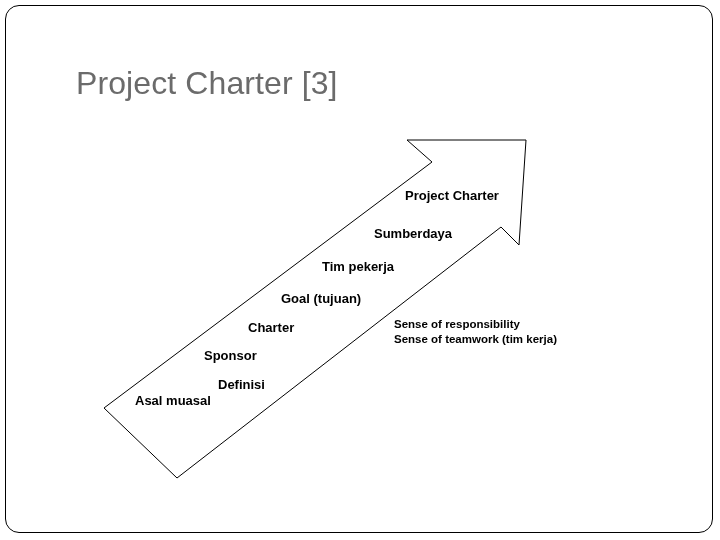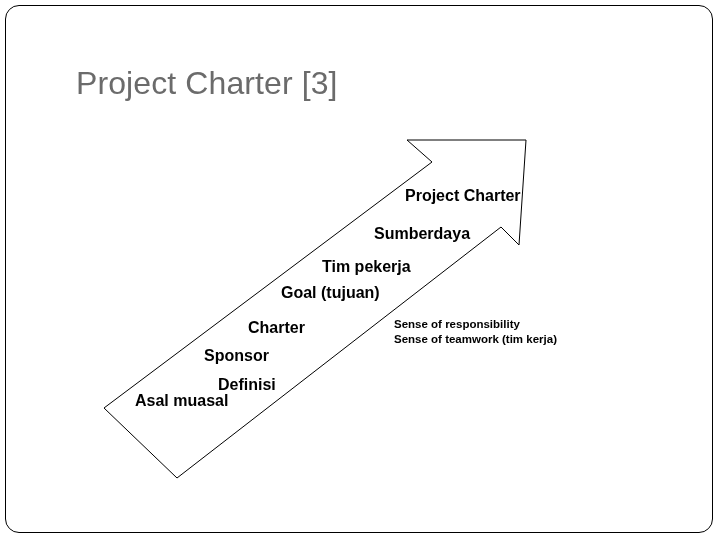--- a/index.html
+++ b/index.html
@@ -42,21 +42,21 @@
   }
   #arrow-svg {
     position: absolute;
     left: 0;
     top: 0;
     width: 720px;
     height: 540px;
   }
   .stage-label {
     position: absolute;
-    font-size: 16px;
+    font-size: 13px;
     line-height: 13px;
     font-weight: bold;
     color: #000000;
     white-space: nowrap;
   }
   #benefits-block {
     position: absolute;
     left: 394px;
     top: 317px;
     font-size: 11.5px;
@@ -78,21 +78,21 @@
 
   <div id="page-title">Project Charter [3]</div>
 
   <svg id="arrow-svg" viewBox="0 0 720 540">
     <polygon id="arrow-shape" points="407,140 432,162 104,408 177,478 501,227 519,245 526,140" fill="#ffffff" stroke="#000000" stroke-width="1" stroke-linejoin="miter"></polygon>
   </svg>
 
   <div class="stage-label" style="left:405px; top:189px;">Project Charter</div>
   <div class="stage-label" style="left:374px; top:227px;">Sumberdaya</div>
   <div class="stage-label" style="left:322px; top:260px;">Tim pekerja</div>
-  <div class="stage-label" style="left:281px; top:286px;">Goal (tujuan)</div>
+  <div class="stage-label" style="left:281px; top:292px;">Goal (tujuan)</div>
   <div class="stage-label" style="left:248px; top:321px;">Charter</div>
   <div class="stage-label" style="left:204px; top:349px;">Sponsor</div>
   <div class="stage-label" style="left:174px; top:378px;padding-left:44px;">Definisi</div>
   <div class="stage-label" style="left:135px; top:394px;text-align:right;">Asal muasal</div>
 
   <div id="benefits-block">
     <div>Sense of responsibility</div>
     <div>Sense of teamwork (tim kerja)</div>
   </div>
 

